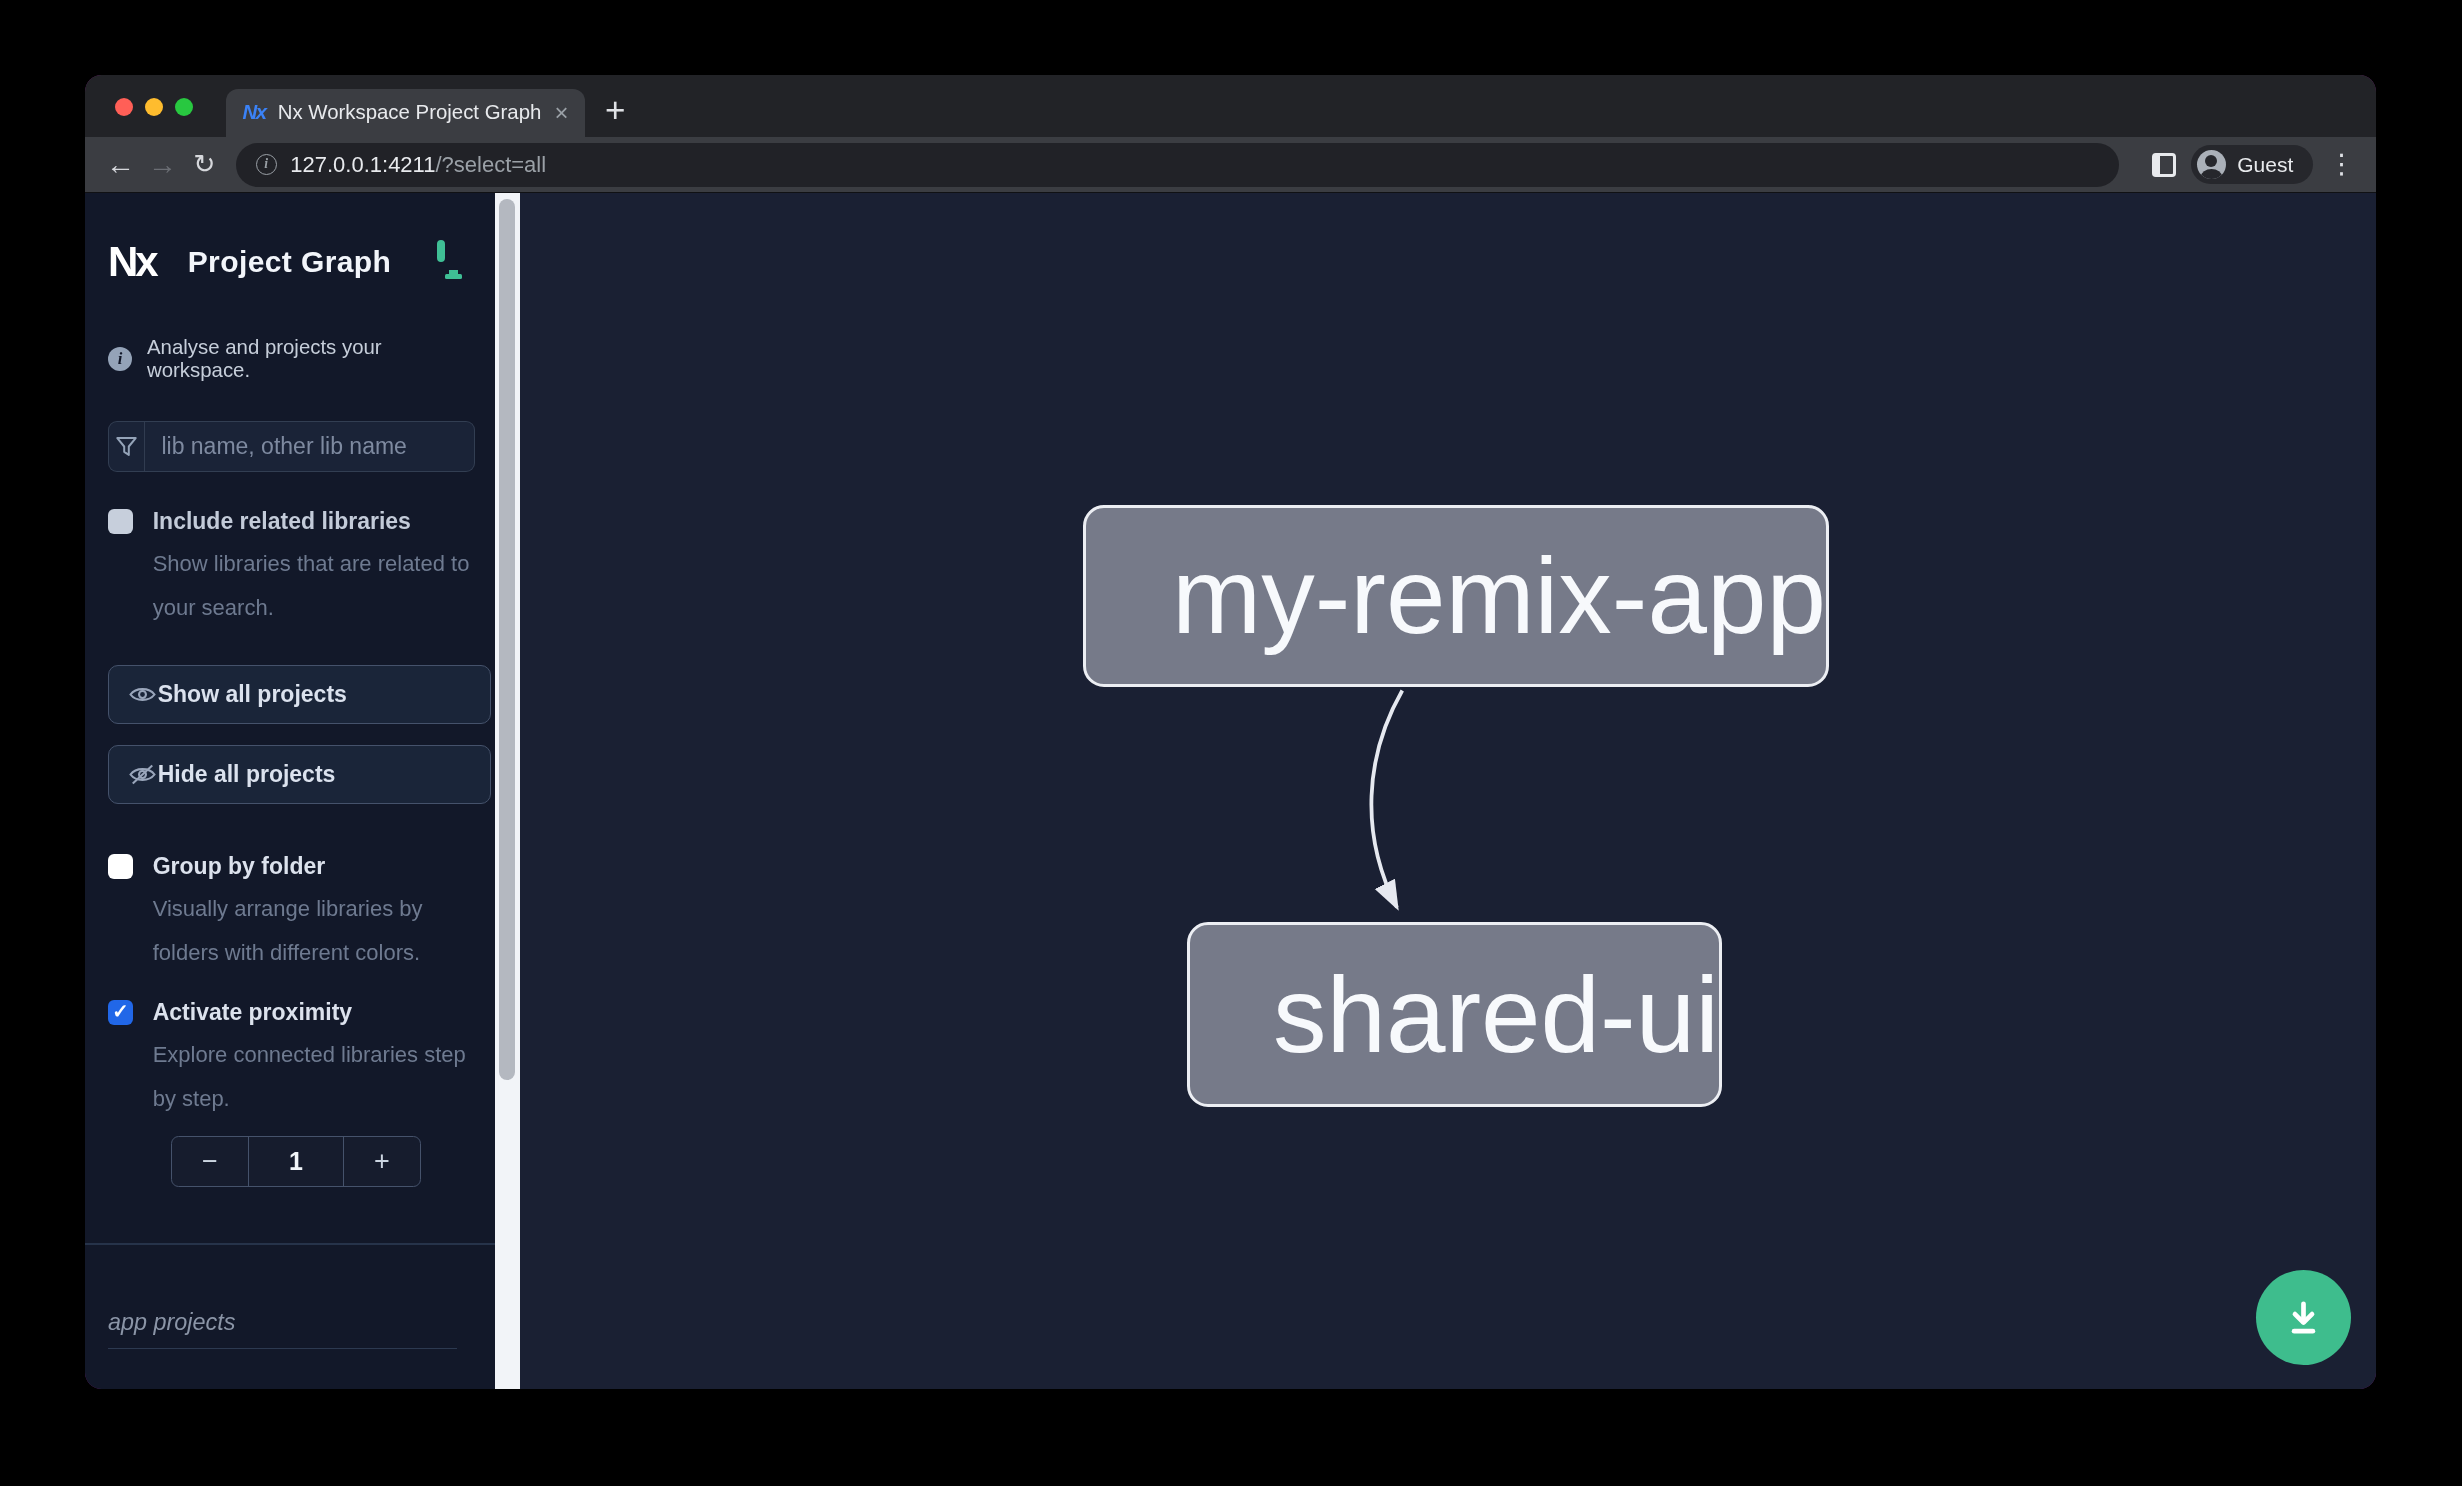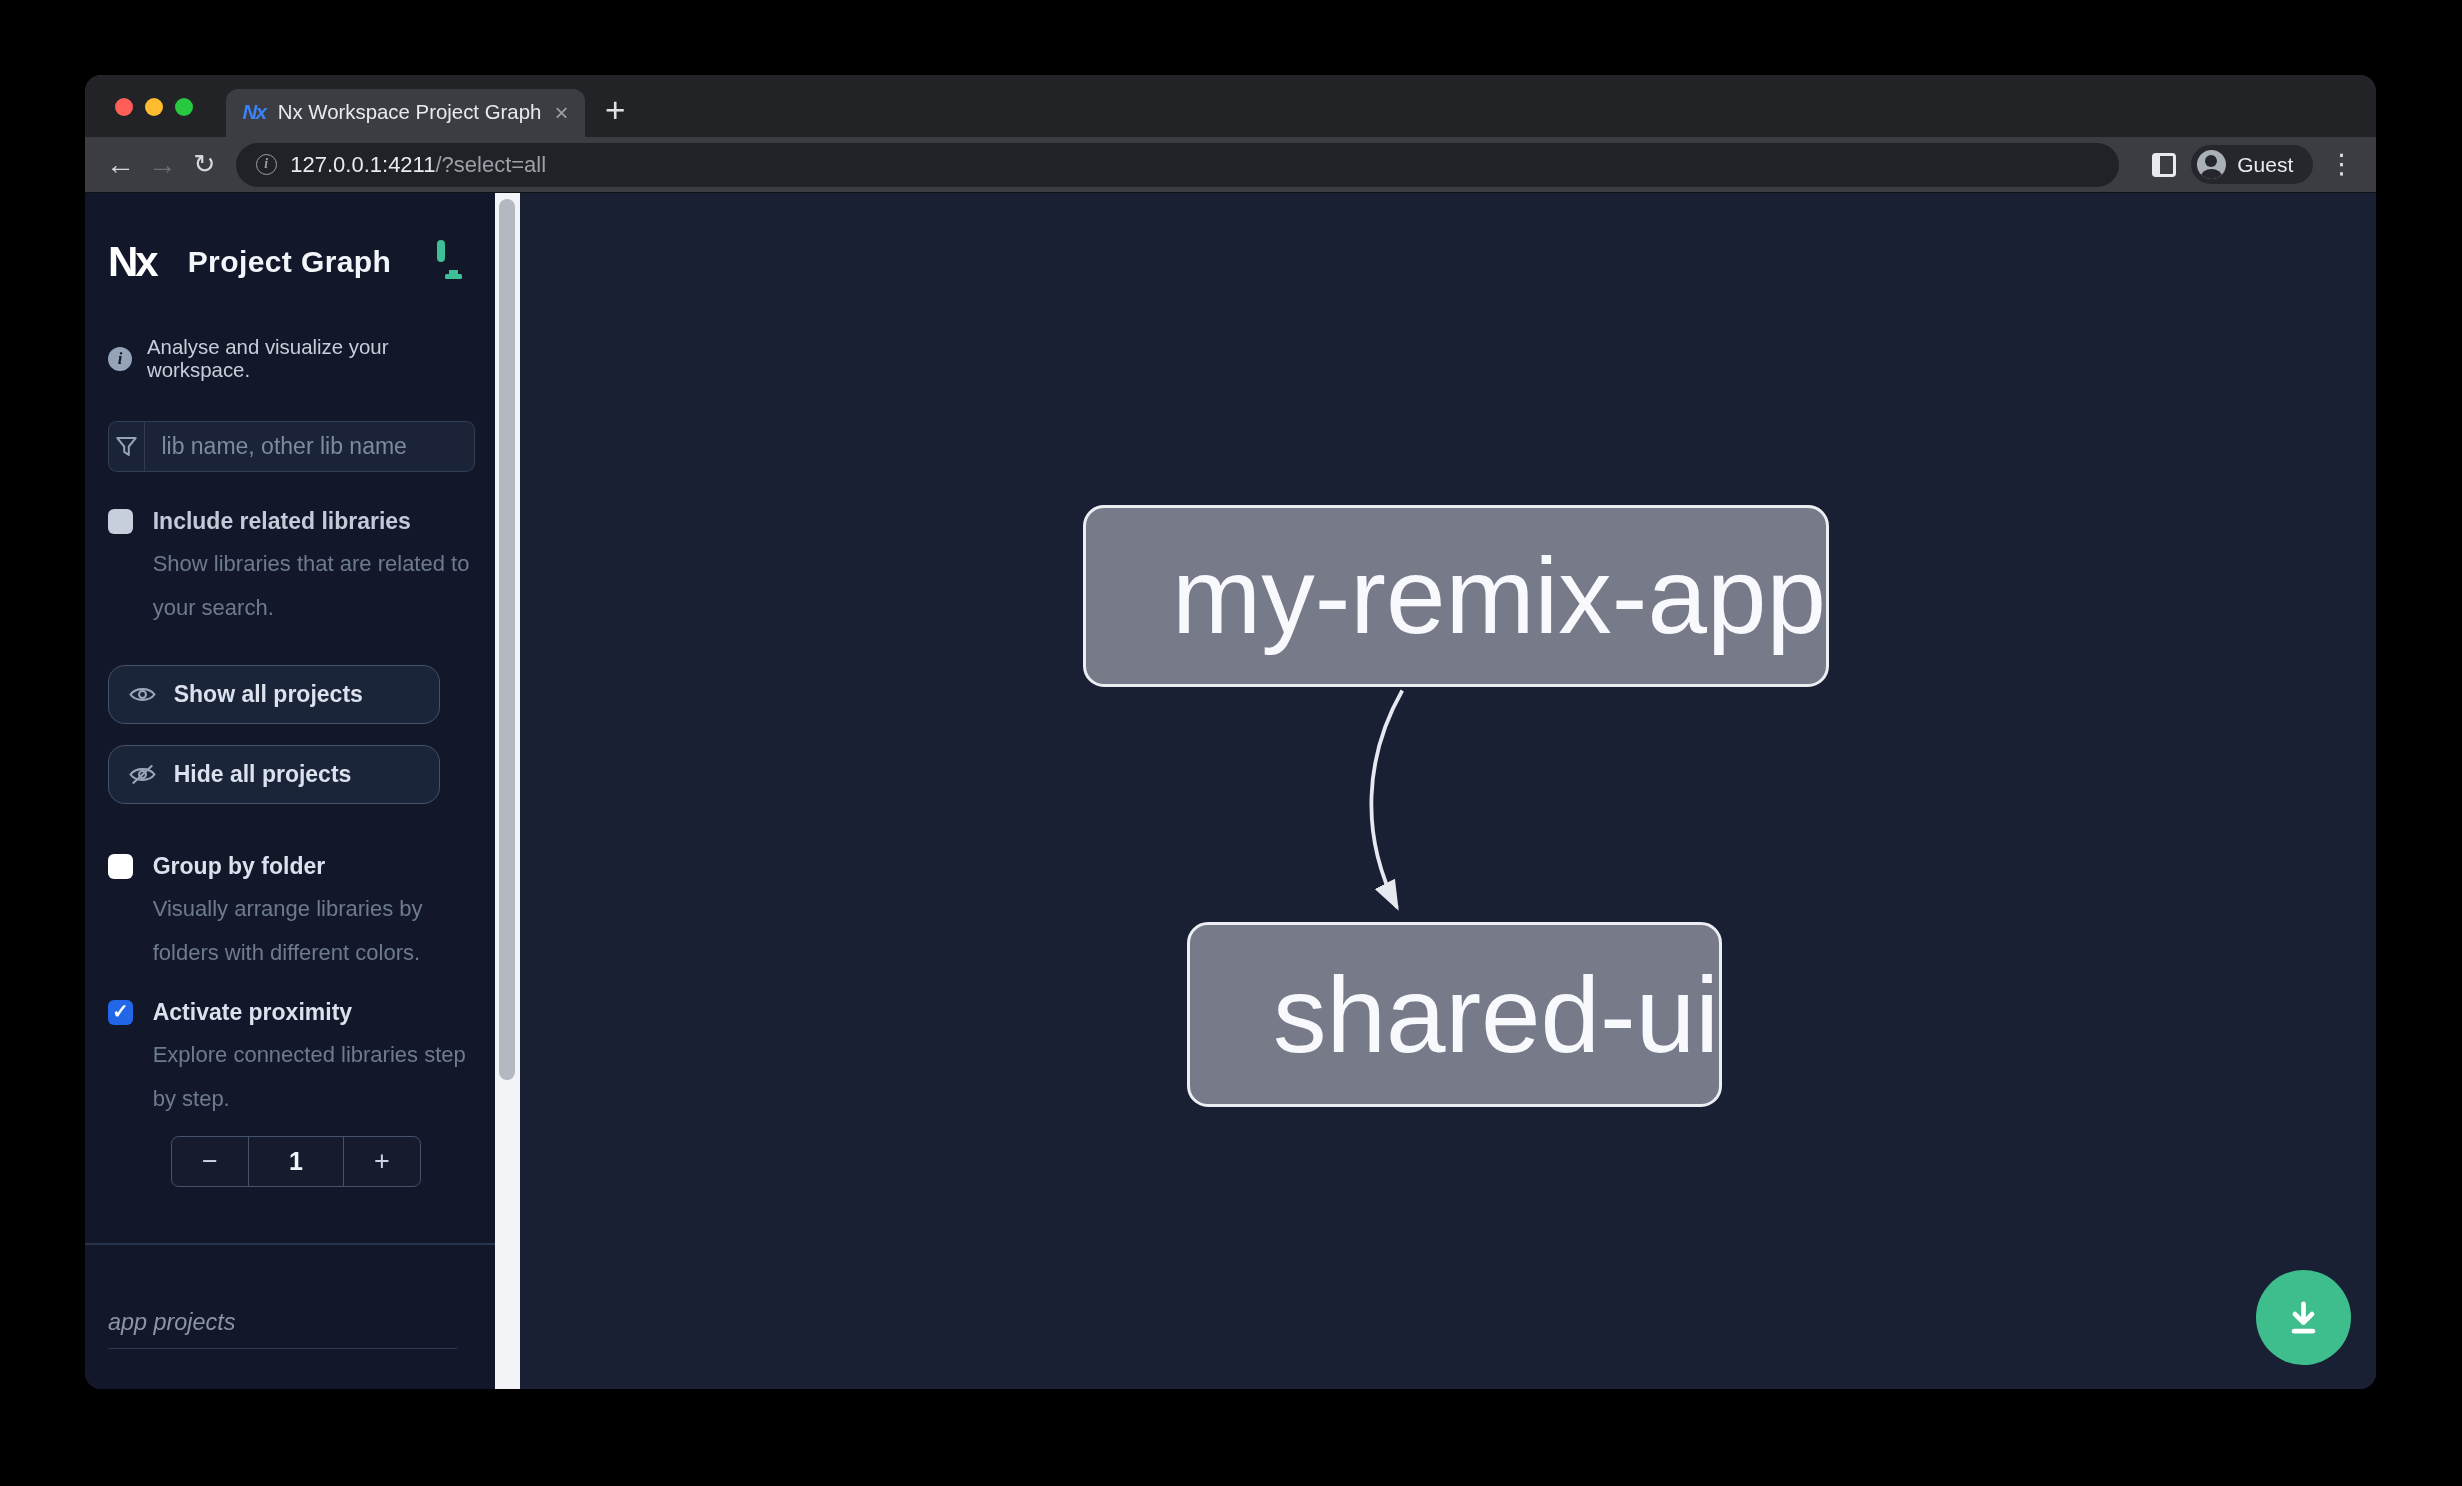--- a/index.html
+++ b/index.html
@@ -81,22 +81,22 @@
               display:flex; align-items:center; justify-content:center; }
   .checkbox.muted { background:#c7cfdc; }
   .checkbox.white { background:#ffffff; }
   .checkbox.checked { background:var(--checkbox_blue); }
   .checkbox .tick { color:#fff; font-size:19.7px; font-weight:700; line-height:1; }
   .opt-text { max-width:327px; }
   .opt-label { font-size:23px; font-weight:700; color:#dce2ed; line-height:29px; }
   .opt.first .opt-label { color:#c3cbd9; }
   .opt-desc { margin-top:6px; font-size:22px; line-height:44px; color:#6e7a90; }
 
-  .side-btn { display:flex; align-items:center; gap:18px; margin:35px 23px 0; width:332px; height:59px;
-              background:#1a2539; border:1.5px solid #45526b; border-radius:17px; padding:0 19.7px;
+  .side-btn { display:flex; align-items:center; gap:2px; margin:35px 23px 0; width:383px; height:59px;
+              background:#1a2539; border:1.5px solid #45526b; border-radius:10px; padding:0 19.7px;
               font-family:"Liberation Sans", sans-serif; font-size:23px; font-weight:700; color:#dbe2ee; }
   .side-btn + .side-btn { margin-top:21px; }
   .side-btn svg { flex:none; }
 
   .opt.group { margin-top:48px; }
   .opt.prox { margin-top:23px; }
 
   .stepper { margin:15px 0 0 86px; width:250px; height:51px; border:1.5px solid #45526b; border-radius:7.6px;
              display:flex; overflow:hidden; background:rgba(255,255,255,.02); }
   .step-btn { width:76px; border:0; background:transparent; color:#cbd5e1; font-size:27px;
@@ -172,21 +172,21 @@
       <div class="sb-header">
         <span class="nx-logo">Nx</span>
         <span class="sb-title">Project Graph</span>
         <span class="monitor">
           <span class="screen"></span><span class="stand"></span><span class="base"></span>
         </span>
       </div>
 
       <div class="sb-info">
         <span class="info-badge">i</span>
-        <span class="sb-tagline">Analyse and visualize your workspace.</span>
+        <span class="sb-tagline">Analyse and projects your workspace.</span>
       </div>
 
       <div class="filter">
         <span class="funnel-wrap">
           <svg width="23" height="23" viewBox="0 0 30 30" fill="none" stroke="#94a3b8" stroke-width="2.6" stroke-linejoin="round">
             <path d="M3 4 H27 L18 15 V26 L12 22 V15 Z"></path>
           </svg>
         </span>
         <input type="text" placeholder="lib name, other lib name" style="">
       </div>

